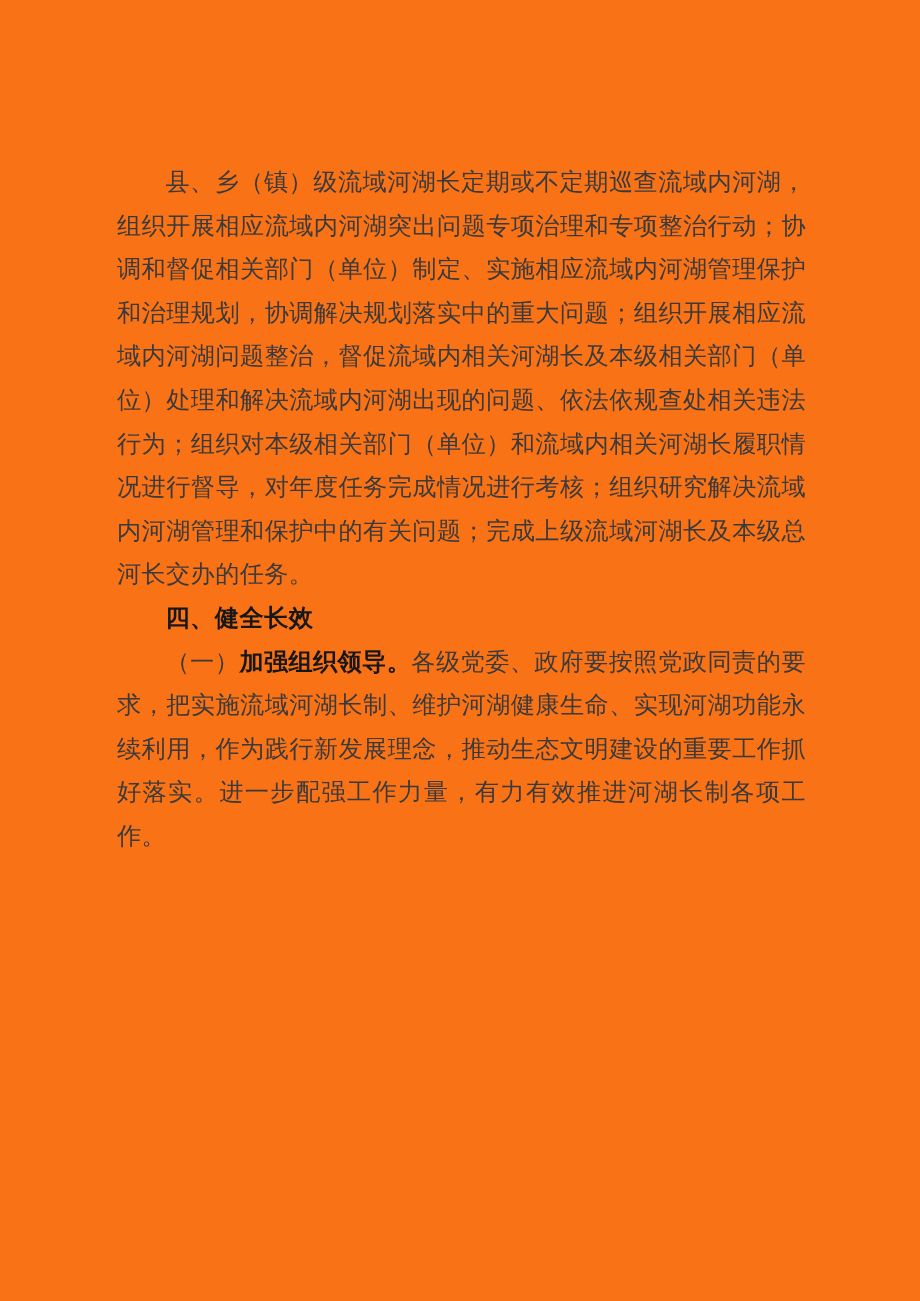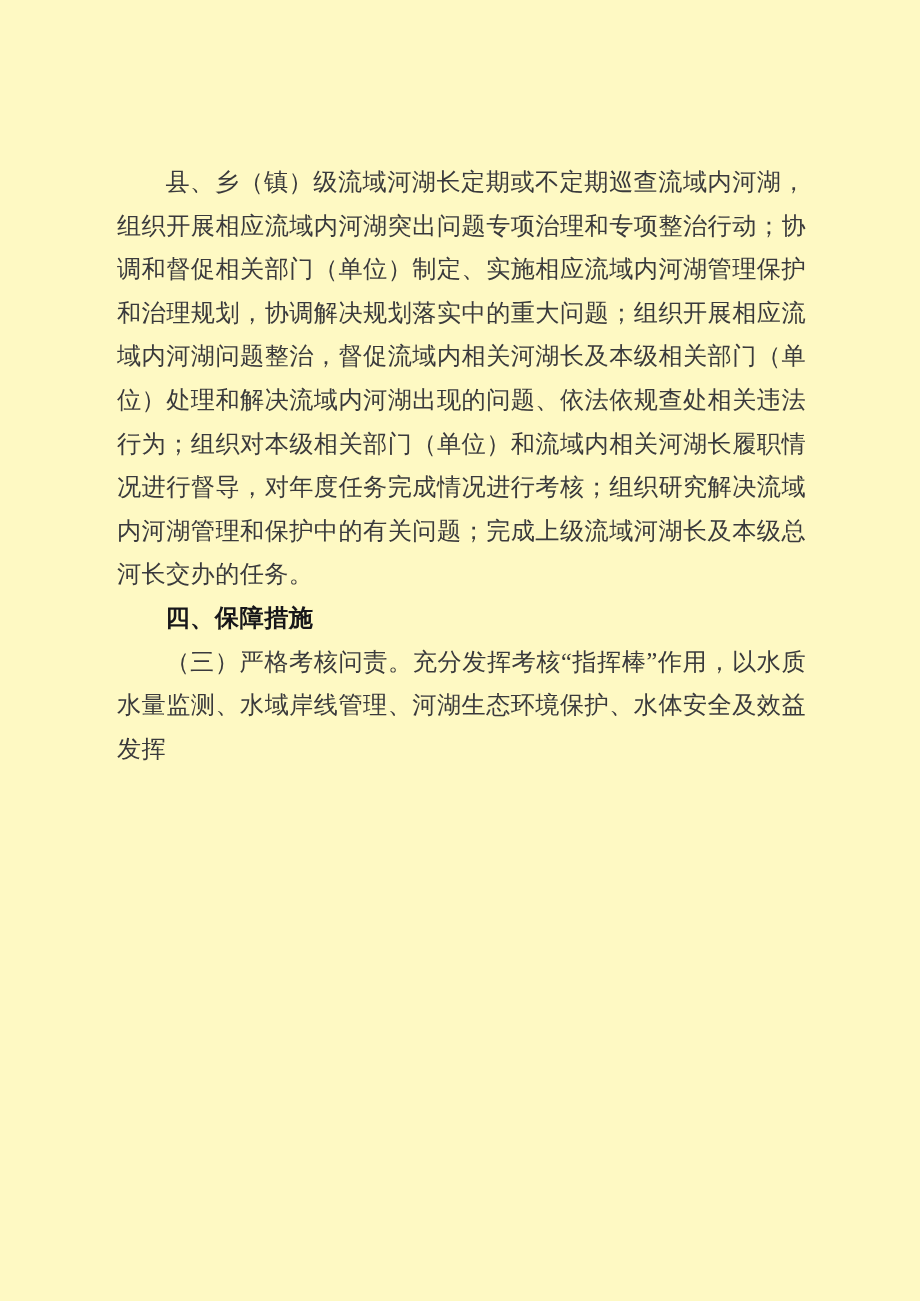--- a/index.html
+++ b/index.html
@@ -12,21 +12,21 @@
     width: 920px;
     height: 1301px;
     overflow: hidden;
     font-family: "Liberation Serif", "DejaVu Serif", serif;
   }
 
   .page {
     position: relative;
     width: 920px;
     height: 1301px;
-    background: #fef9c3;
+    background: #f97316;
     box-sizing: border-box;
   }
 
   .page-body {
     position: absolute;
     left: 117px;
     top: 160px;
     width: 689px;
   }
 
@@ -81,22 +81,22 @@
   }
 </style>
 </head>
 <body>
 
 <div class="page">
   <div class="page-body">
 
     <p class="para indent">县、乡（镇）级流域河湖长定期或不定期巡查流域内河湖，组织开展相应流域内河湖突出问题专项治理和专项整治行动；协调和督促相关部门（单位）制定、实施相应流域内河湖管理保护和治理规划，协调解决规划落实中的重大问题；组织开展相应流域内河湖问题整治，督促流域内相关河湖长及本级相关部门（单位）处理和解决流域内河湖出现的问题、依法依规查处相关违法行为；组织对本级相关部门（单位）和流域内相关河湖长履职情况进行督导，对年度任务完成情况进行考核；组织研究解决流域内河湖管理和保护中的有关问题；完成上级流域河湖长及本级总河长交办的任务。</p>
 
-    <h2 class="heading-1">四、保障措施</h2>
+    <h2 class="heading-1">四、健全长效</h2>
+
+    <p class="para indent"><span class="enum-mark">（一）</span><span class="subhead-bold">加强组织领导。</span><span>各级党委、政府要按照党政同责的要求，把实施流域河湖长制、维护河湖健康生命、实现河湖功能永续利用，作为践行新发展理念，推动生态文明建设的重要工作抓好落实。进一步配强工作力量，有力有效推进河湖长制各项工作。</span></p>
 
 
-
-    <p class="para indent"><span class="enum-mark">（三）</span><span>严格考核问责。</span><span>充分发挥考核“指挥棒”作用，以水质水量监测、水域岸线管理、河湖生态环境保护、水体安全及效益发挥</span></p>
 
     <div class="blank-tail"></div>
 
   </div>
 </div>
 
 </body></html>

